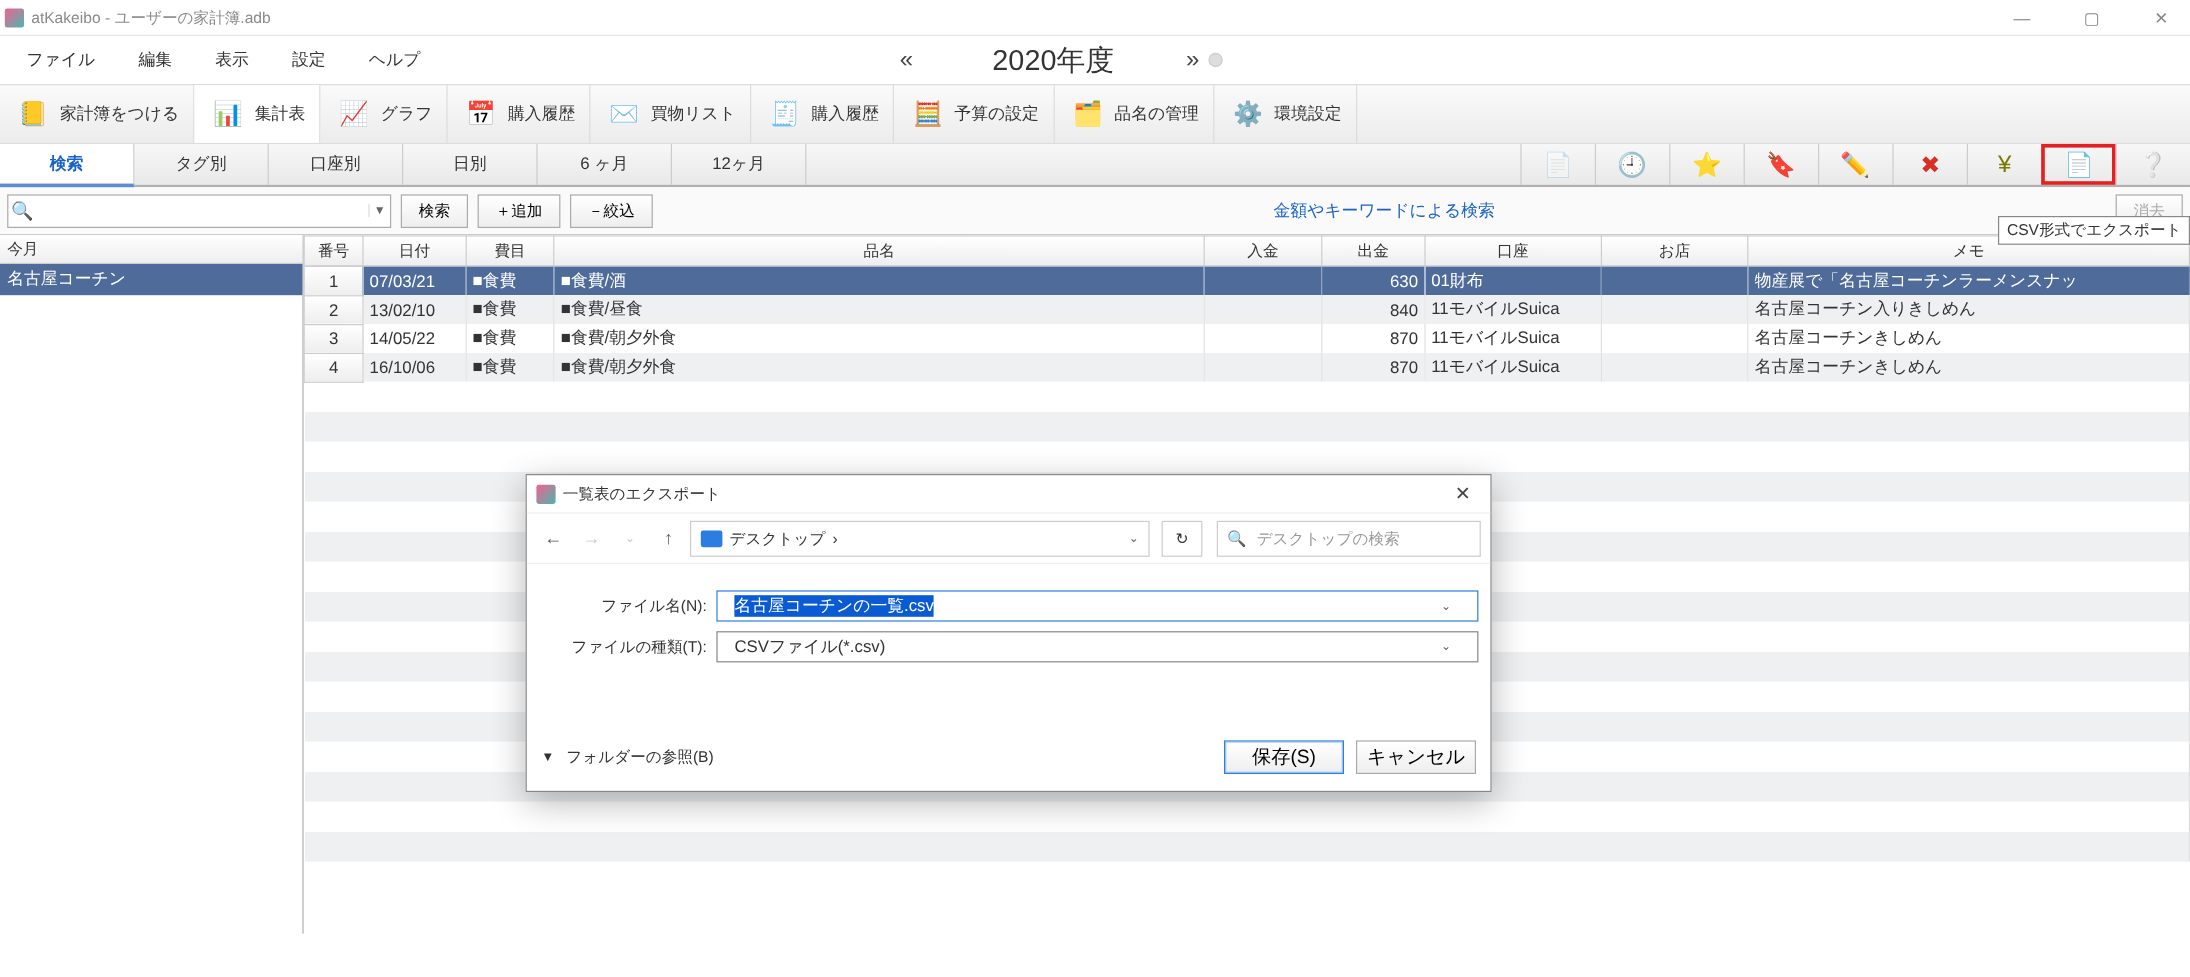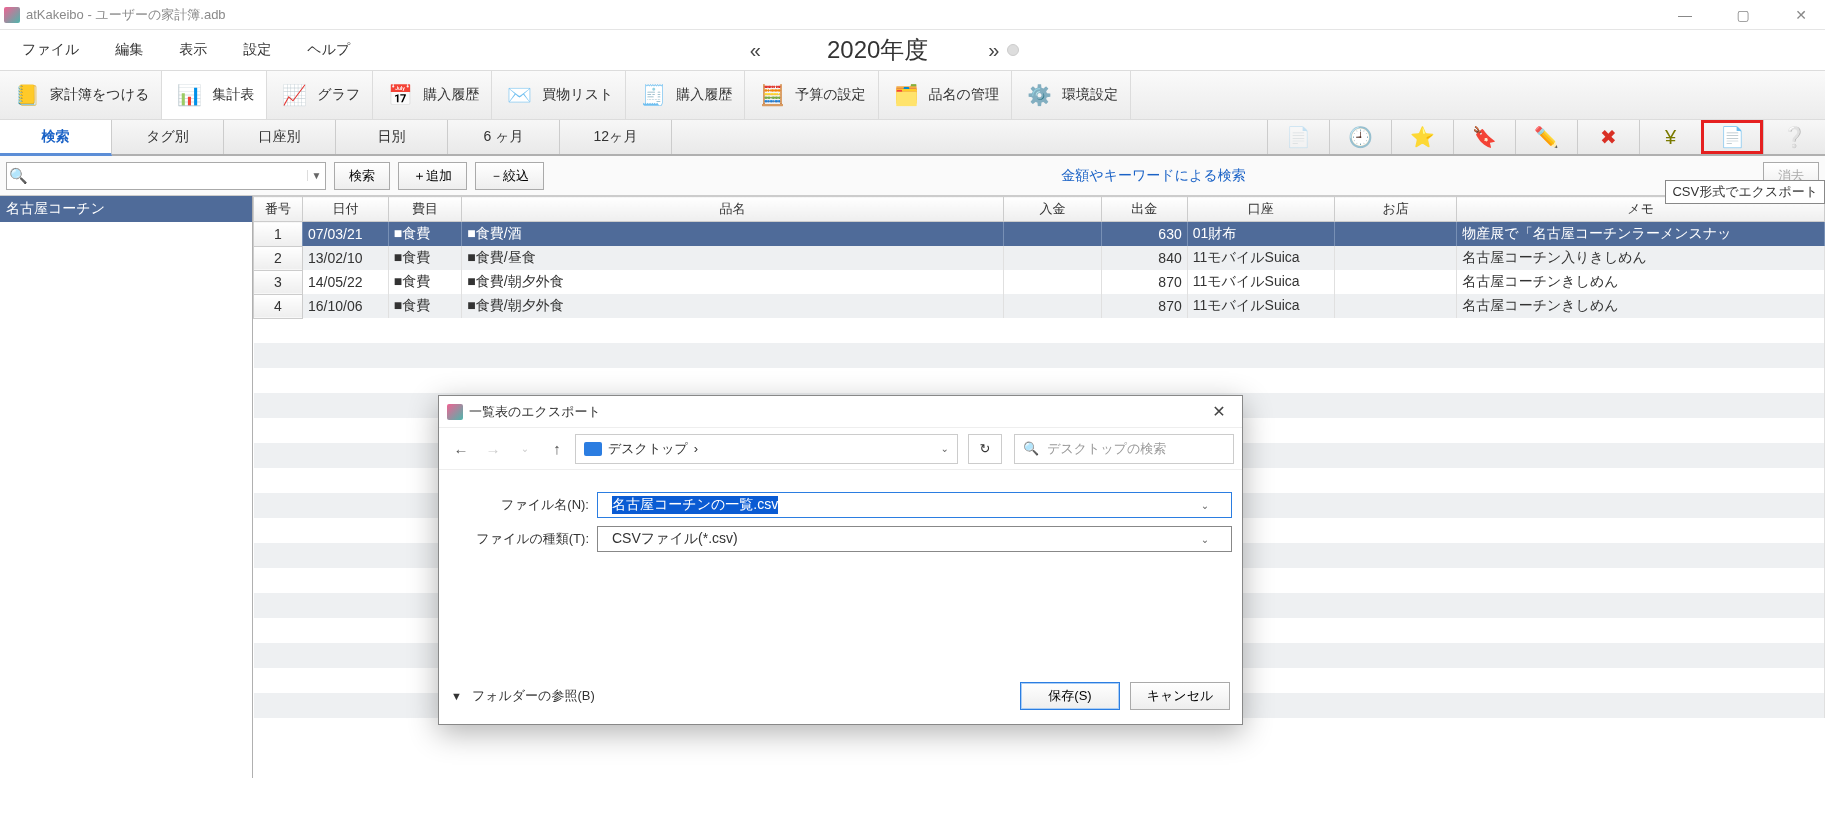--- a/index.html
+++ b/index.html
@@ -66,41 +66,41 @@
 .tablewrap .rownum { text-align: center; background: linear-gradient(#fff,#eee); border: 1px solid #ccc; color: #333; }
 .tablewrap tbody tr.selected .rownum { background: linear-gradient(#fff,#eee); color: #333; }
 .col-num { width: 40px; } .col-date { width: 70px; } .col-cat { width: 60px; } .col-item { width: 442px; }
 .col-in { width: 80px; } .col-out { width: 70px; } .col-acct { width: 120px; } .col-shop { width: 100px; } .col-memo { width: 300px; }
 .num { text-align: right; }
 
 
 .emptyrow td { height: 25px; }
 
 
-.dialog { position: absolute; left: 438px; top: 395px; width: 805px; height: 330px; background: #fff; border: 1px solid #888; box-shadow: 0 8px 28px rgba(0,0,0,.3); z-index: 100; display: flex; flex-direction: column; }
+.dialog { position: absolute; left: 438px; top: 395px; width: 805px; height: 265px; background: #fff; border: 1px solid #888; box-shadow: 0 8px 28px rgba(0,0,0,.3); z-index: 100; display: flex; flex-direction: column; }
 .dialog .dtitle { height: 32px; display: flex; align-items: center; padding: 0 8px; border-bottom: 1px solid #eee; }
 .dialog .dtitle .dicon { width: 16px; height: 16px; background: linear-gradient(135deg,#f06292,#4db6ac); border-radius: 2px; margin-right: 6px; }
 .dialog .dtitle .dlabel { flex: 1; font-size: 13px; }
 .dialog .dtitle .dclose { width: 30px; text-align: center; font-size: 16px; color: #444; cursor: default; }
 .dialog .navrow { height: 42px; display: flex; align-items: center; padding: 0 8px; gap: 4px; border-bottom: 1px solid #eee; }
 .dialog .navrow .navbtn { width: 28px; height: 28px; display: flex; align-items: center; justify-content: center; color: #555; font-size: 15px; cursor: default; }
 .dialog .navrow .navbtn.disabled { color: #ccc; }
 .dialog .navrow .crumb { display: flex; align-items: center; gap: 6px; border: 1px solid #ccc; height: 30px; padding: 0 8px; flex: 1; }
 .dialog .navrow .crumb .fdr { width: 18px; height: 14px; background: #2b7de1; border-radius: 2px; }
 .dialog .navrow .refresh { width: 34px; height: 30px; border: 1px solid #ccc; display: flex; align-items: center; justify-content: center; margin-left: 6px; cursor: default; }
 .dialog .navrow .sbox { width: 220px; height: 30px; border: 1px solid #ccc; margin-left: 8px; display: flex; align-items: center; padding: 0 8px; color: #999; gap: 8px; }
 .dialog .formrow { display: flex; align-items: center; padding: 4px 10px; gap: 8px; }
 .dialog .formrow .flabel { width: 140px; text-align: right; font-size: 13px; }
 .dialog .formrow .finput { flex: 1; height: 26px; border: 1px solid #888; padding: 0 14px; font-size: 14px; display: flex; align-items: center; }
 .dialog .formrow .finput .selspan { background: #0a5bd3; color: #fff; }
 .dialog .formrow .fdrop { width: 24px; text-align: center; color: #666; font-size: 10px; }
 .dialog .footerrow { margin-top: auto; display: flex; align-items: center; padding: 10px 12px 14px; gap: 10px; }
 .dialog .footerrow .browse { font-size: 13px; cursor: default; }
 .dialog .footerrow .dspacer { flex: 1; }
-.dialog .footerrow .dbtn { width: 100px; height: 28px; border: 1px solid #aaa; background: linear-gradient(#fff,#eee); font-size: 13px; cursor: default; }
+.dialog .footerrow .dbtn { width: 100px; height: 28px; border: 1px solid #aaa; background: linear-gradient(#fff,#eee); font-size: 16px; cursor: default; }
 .dialog .footerrow .dbtn.primary { border: 1px solid #2b7de1; box-shadow: 0 0 0 1px #a9cdf5 inset; }
 </style>
 </head>
 <body>
 
 <div class="titlebar">
   <div class="app-icon"></div>
   <div class="title">atKakeibo - ユーザーの家計簿.adb</div>
   <div class="win-btns">
     <span>—</span>
@@ -214,20 +214,21 @@
   </div>
   <button class="btn">検索</button>
   <button class="btn">＋追加</button>
   <button class="btn">－絞込</button>
   <div class="hint">金額やキーワードによる検索</div>
   <div class="clearbtn">消去</div>
 </div>
 
 <div class="mainarea">
   <div class="sidepanel">
+    <div class="shead">今月</div>
     <div class="sitem">名古屋コーチン</div>
   </div>
   <div class="tablewrap">
     <table>
       <colgroup>
         <col class="col-num">
           <col class="col-date">
           <col class="col-cat">
           <col class="col-item">
         <col class="col-in">

